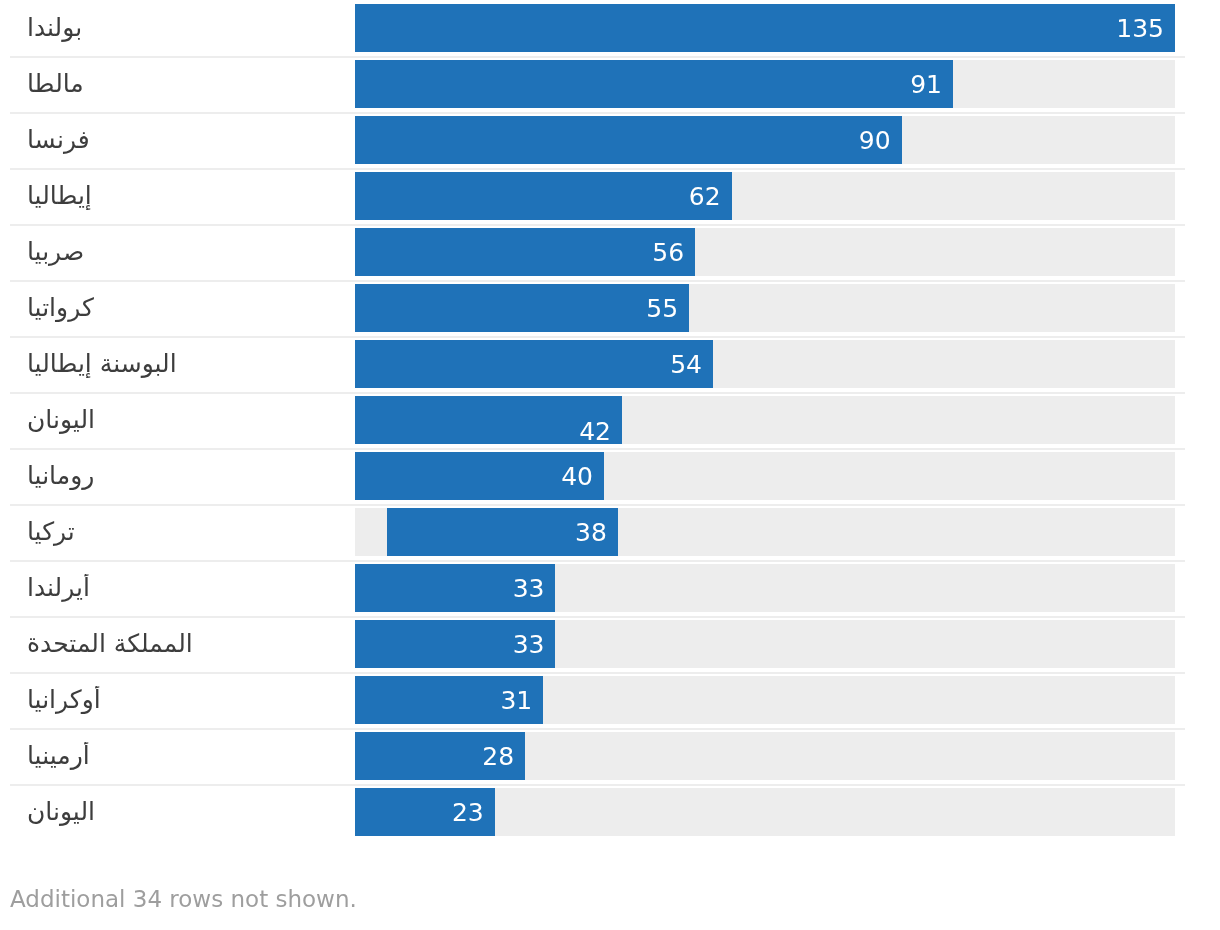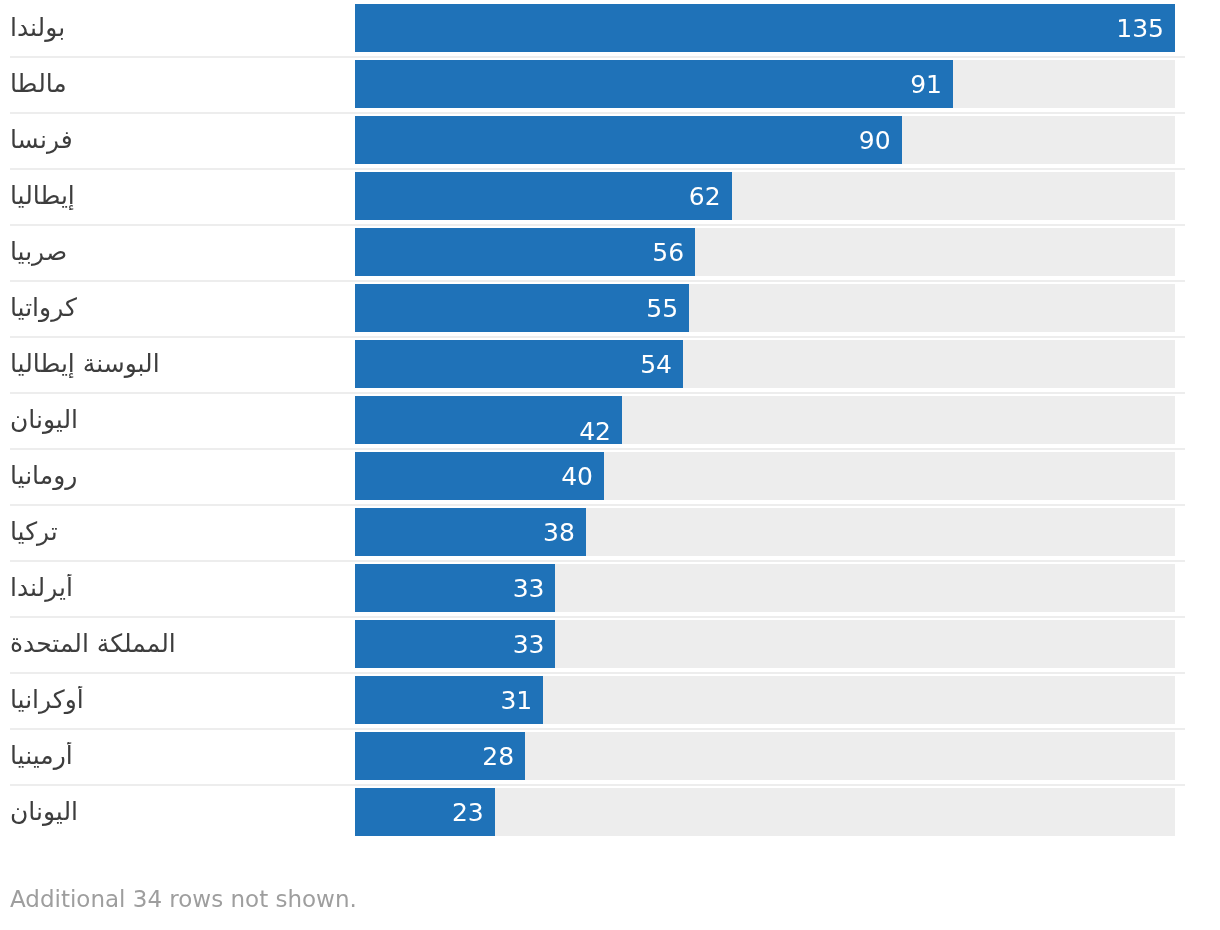--- a/index.html
+++ b/index.html
@@ -46,21 +46,21 @@
     right: 35px;
     top: 0;
     height: 2px;
     background: #ededed;
   }
 
   .row-label {
     flex: 0 0 355px;
     width: 355px;
     box-sizing: border-box;
-    padding-left: 10px;
+    padding-left: 27px;
     padding-right: 12px;
     font-size: 25px;
     line-height: 1.1;
     color: #3d3d3d;
     text-align: left;
     direction: rtl;
     unicode-bidi: isolate;
     white-space: nowrap;
     overflow: hidden;
   }
@@ -153,21 +153,21 @@
         <div class="row-label">كرواتيا</div>
         <div class="track">
           <div class="bar-fill" style="width: 334.074px;">
             <span class="bar-value">55</span>
           </div>
         </div>
       </div>
       <div class="bar-row">
         <div class="row-label">البوسنة إيطاليا</div>
         <div class="track">
-          <div class="bar-fill" style="width: 328px; align-items: center;">
+          <div class="bar-fill" style="width: 358px; align-items: center;">
             <span class="bar-value">54</span>
           </div>
         </div>
       </div>
       <div class="bar-row">
         <div class="row-label">اليونان</div>
         <div class="track">
           <div class="bar-fill" style="width: 267px; align-items: flex-end;">
             <span class="bar-value">42</span>
           </div>
@@ -177,21 +177,21 @@
         <div class="row-label">رومانيا</div>
         <div class="track">
           <div class="bar-fill" style="width: 249px;">
             <span class="bar-value">40</span>
           </div>
         </div>
       </div>
       <div class="bar-row">
         <div class="row-label">تركيا</div>
         <div class="track">
-          <div class="bar-fill" style="width: 230.815px;">
+          <div class="bar-fill" style="width: 230.815px; margin-left: 32px;">
             <span class="bar-value">38</span>
           </div>
         </div>
       </div>
       <div class="bar-row">
         <div class="row-label">أيرلندا</div>
         <div class="track">
           <div class="bar-fill" style="width: 200.444px;">
             <span class="bar-value">33</span>
           </div>

